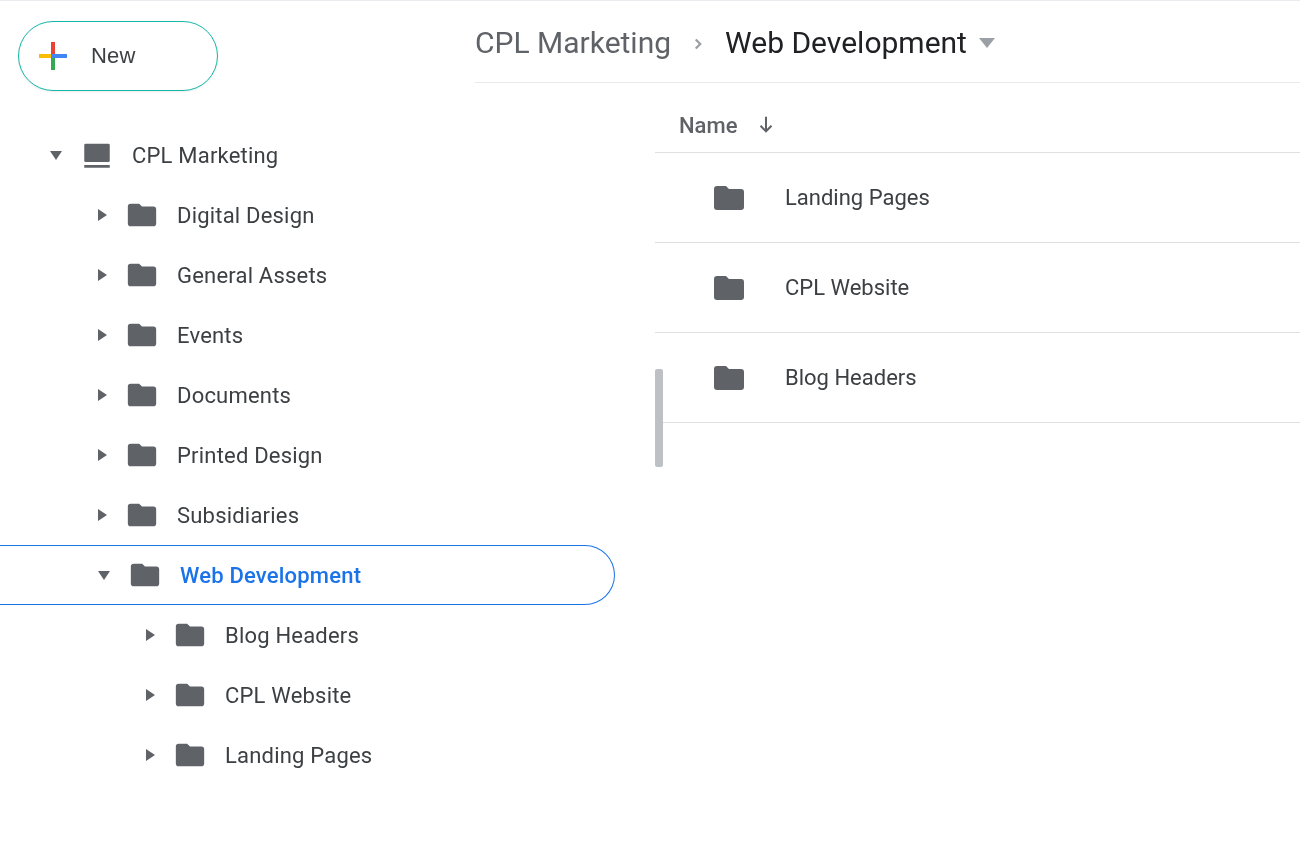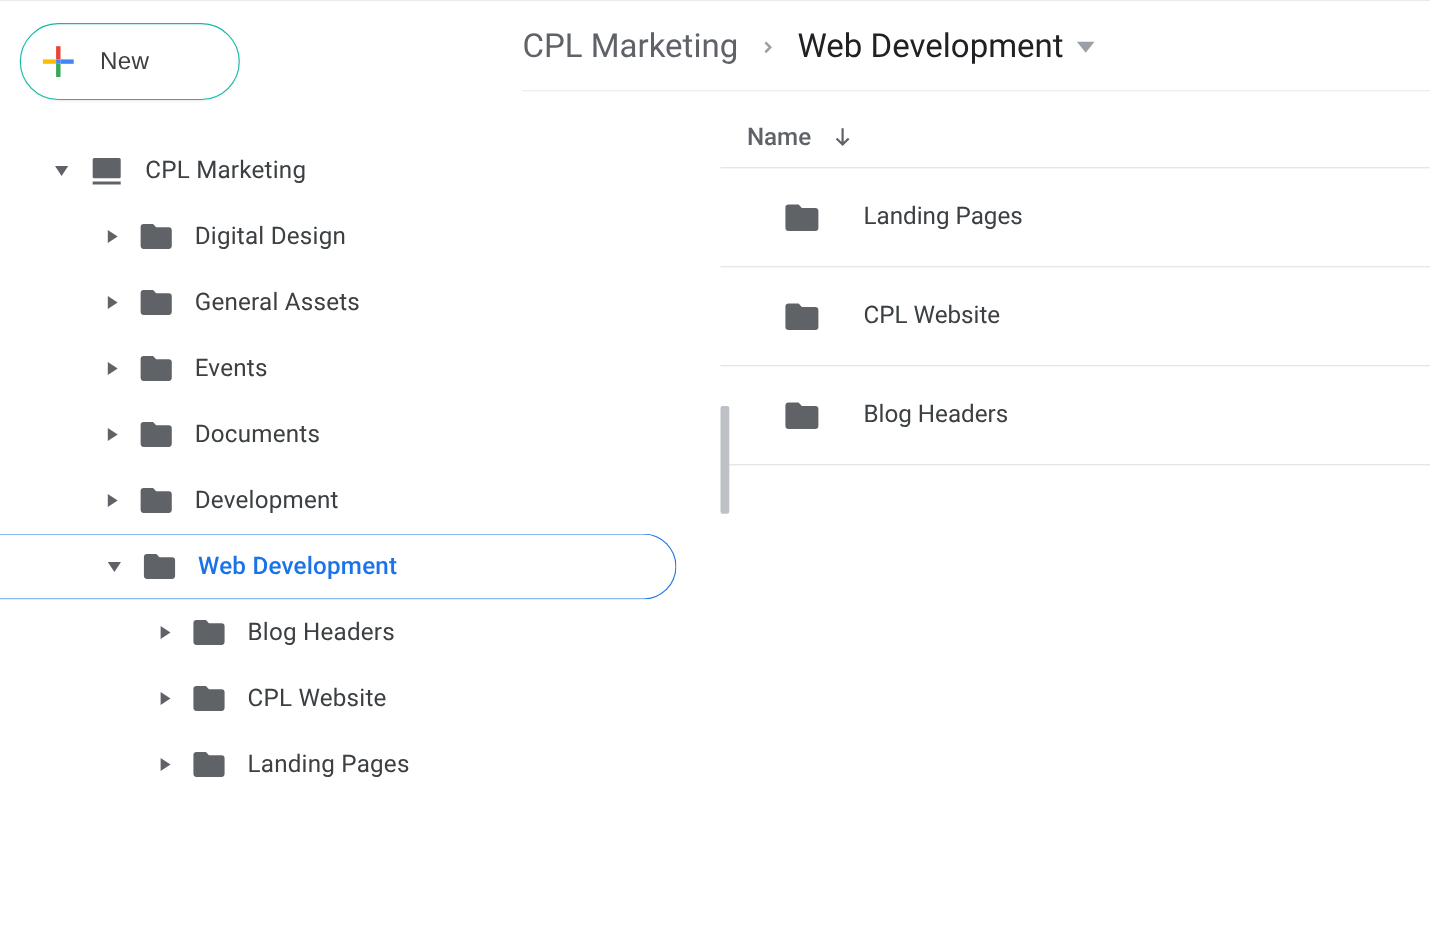--- a/index.html
+++ b/index.html
@@ -218,21 +218,30 @@
         </span>
         <span class="tree-label">Documents</span>
       </div>
       <div class="tree-row level-1">
         <span class="caret right"></span>
         <span class="tree-icon">
           <svg viewBox="0 0 24 24" width="34" height="34" fill="currentColor">
               <path d="M10 4H4a2 2 0 0 0-2 2v12a2 2 0 0 0 2 2h16a2 2 0 0 0 2-2V8a2 2 0 0 0-2-2h-8l-2-2z"></path>
             </svg>
         </span>
-        <span class="tree-label">Development</span>
+        <span class="tree-label">Printed Design</span>
+      </div>
+      <div class="tree-row level-1">
+        <span class="caret right"></span>
+        <span class="tree-icon">
+          <svg viewBox="0 0 24 24" width="34" height="34" fill="currentColor">
+              <path d="M10 4H4a2 2 0 0 0-2 2v12a2 2 0 0 0 2 2h16a2 2 0 0 0 2-2V8a2 2 0 0 0-2-2h-8l-2-2z"></path>
+            </svg>
+        </span>
+        <span class="tree-label">Subsidiaries</span>
       </div>
       <div class="tree-row level-1 active">
         <span class="caret down"></span>
         <span class="tree-icon">
           <svg viewBox="0 0 24 24" width="34" height="34" fill="currentColor">
               <path d="M10 4H4a2 2 0 0 0-2 2v12a2 2 0 0 0 2 2h16a2 2 0 0 0 2-2V8a2 2 0 0 0-2-2h-8l-2-2z"></path>
             </svg>
         </span>
         <span class="tree-label">Web Development</span>
       </div>

